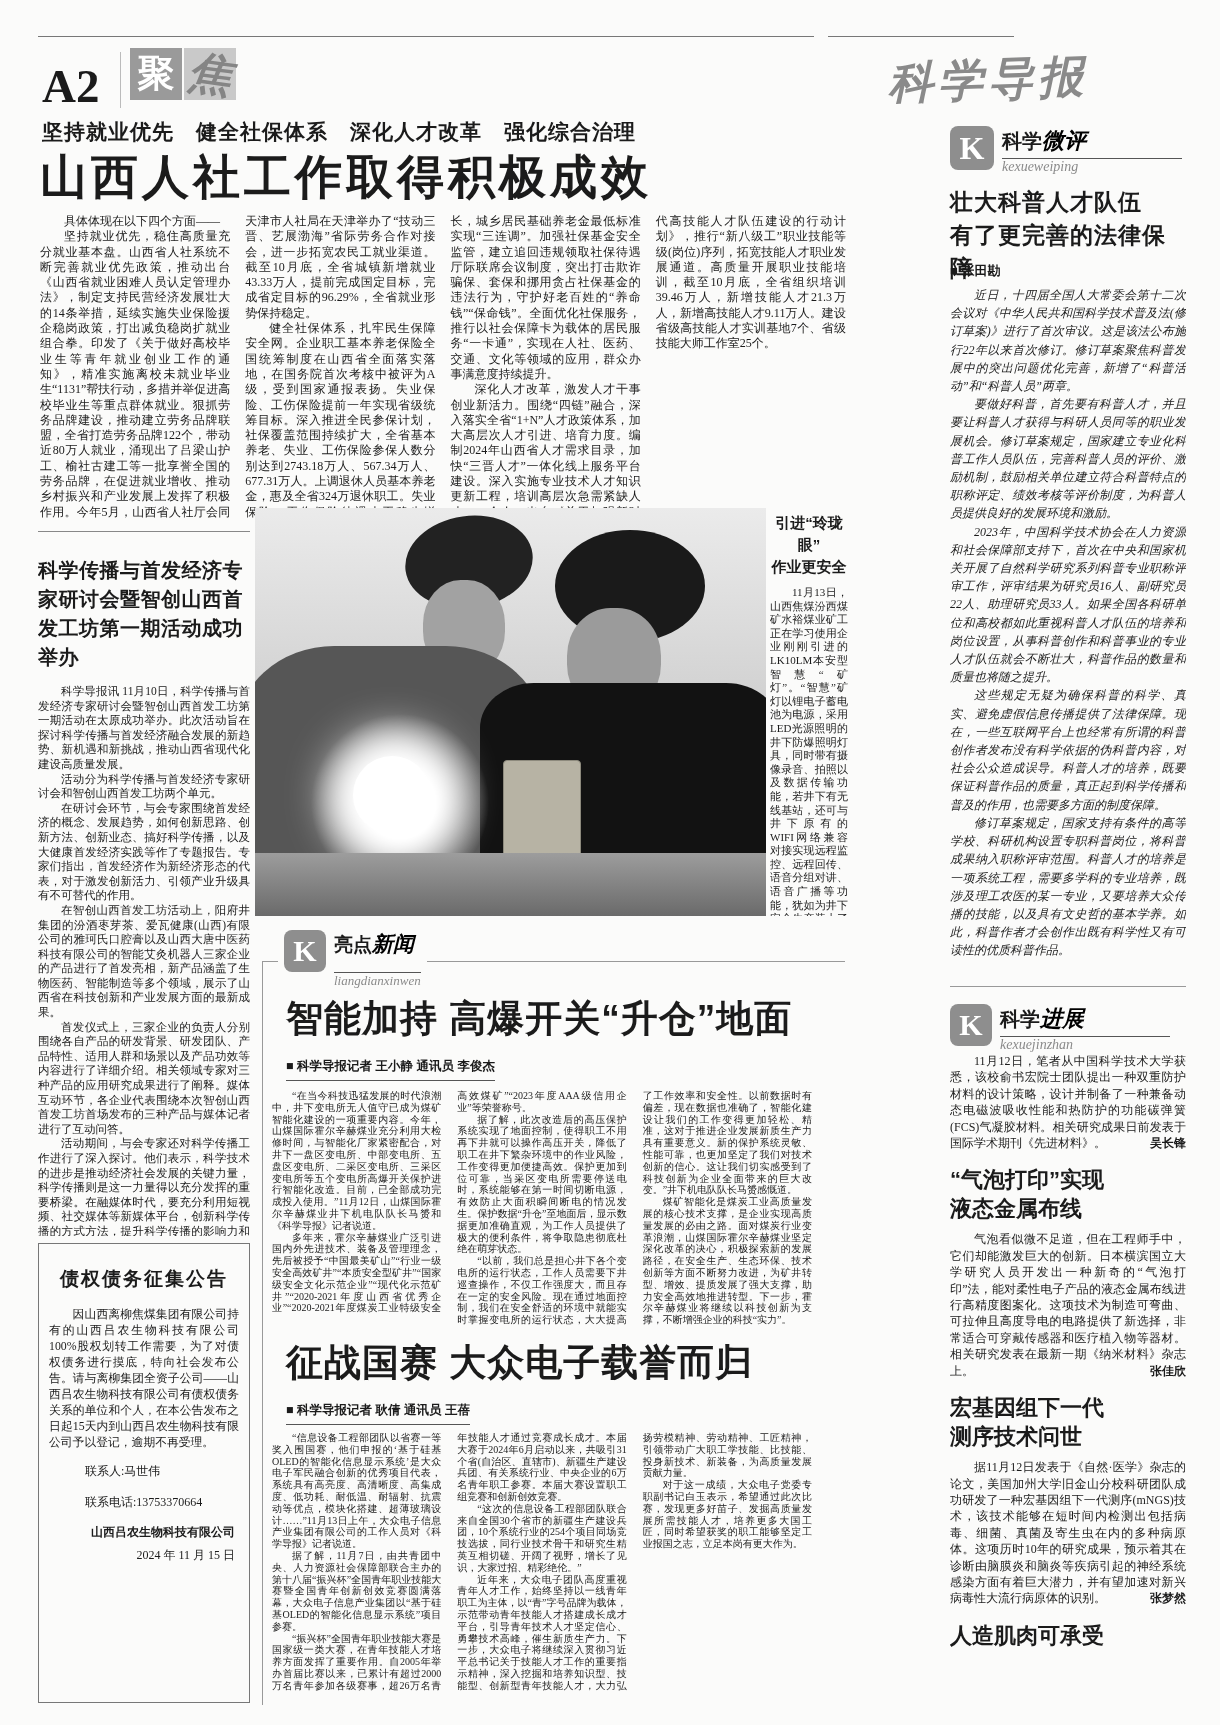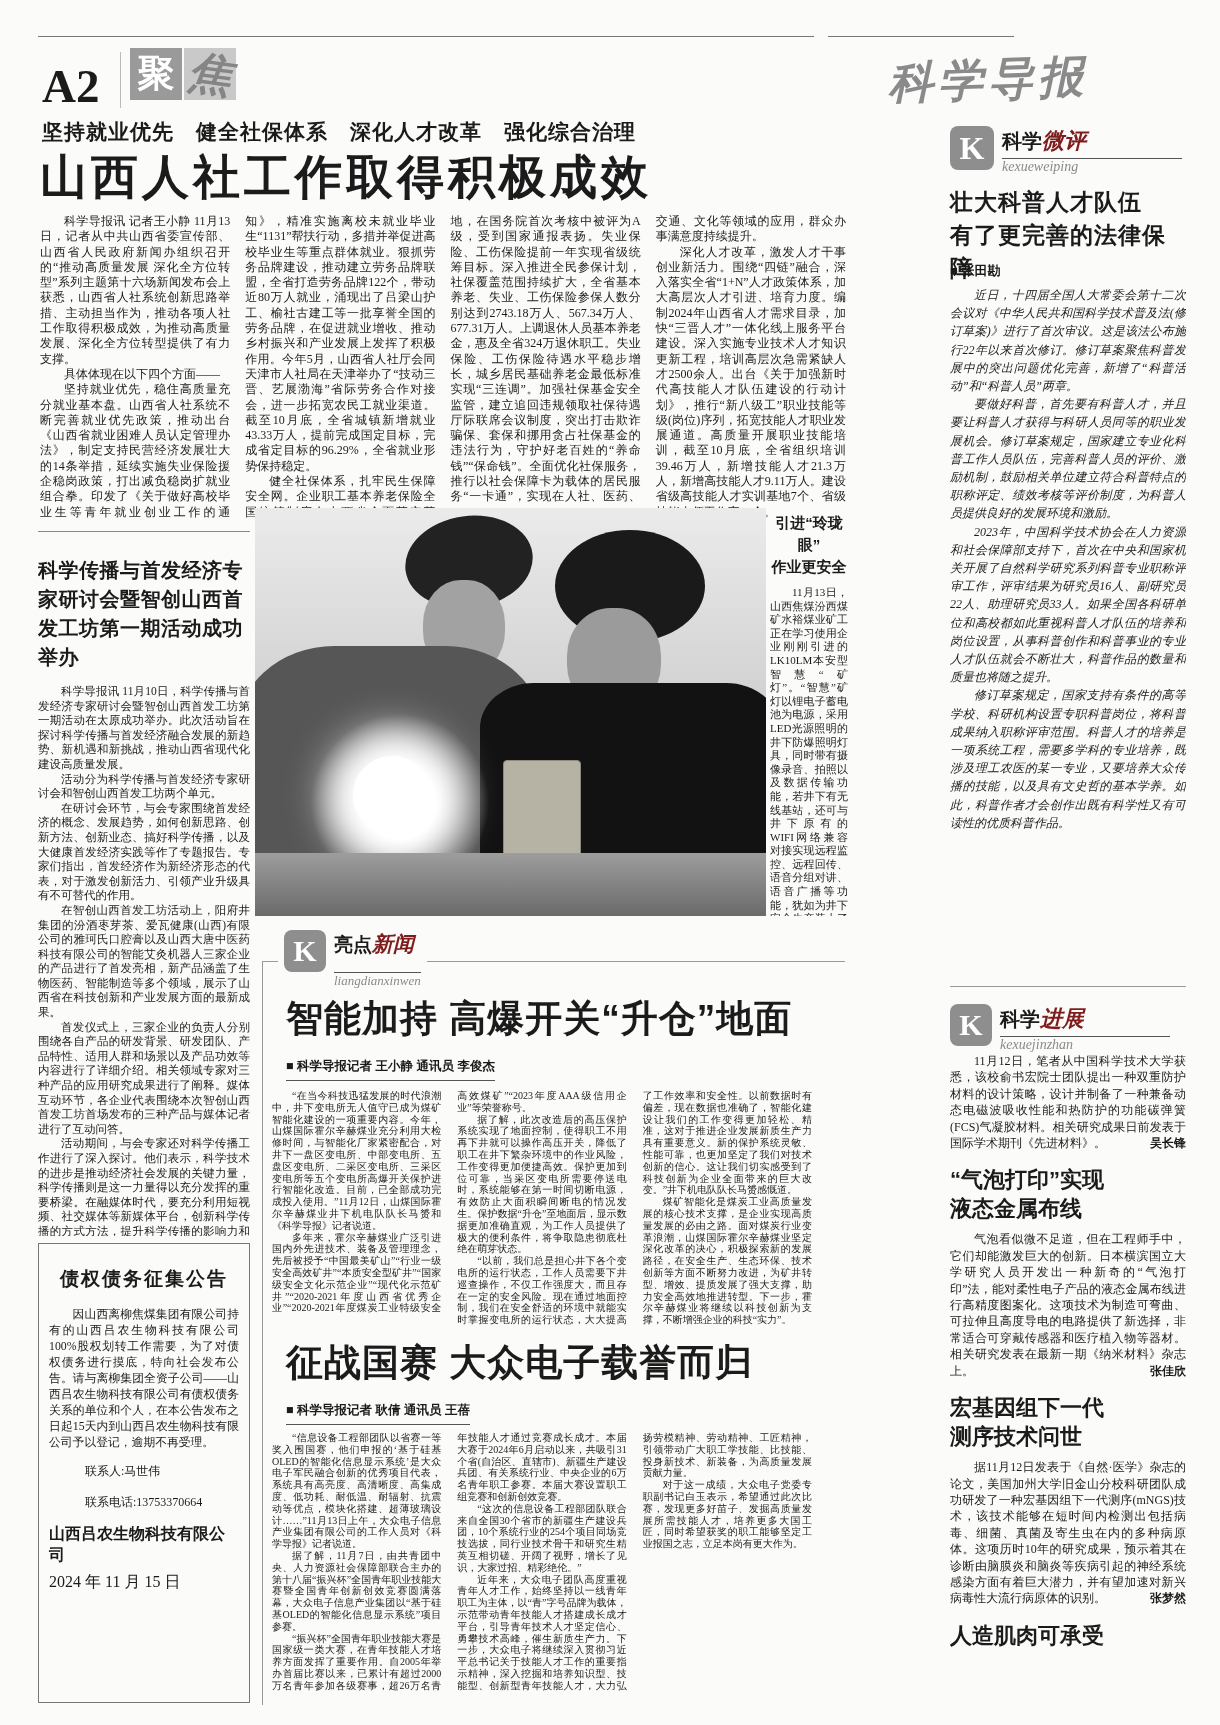--- a/index.html
+++ b/index.html
@@ -21,32 +21,32 @@
   .lead-body{column-count:4;column-gap:15px;column-fill:auto;height:100%;font-size:12px;line-height:15.3px;}
   
   .sem-head{font-size:20px;font-weight:bold;line-height:1.45;letter-spacing:.5px;}
   .sem-body{font-size:11.5px;line-height:14.6px;}
   .sig{float:right;font-weight:bold;font-style:normal;}
   
   .notice{border:1px solid #777;padding:16px 10px 10px 10px;box-sizing:border-box;}
   .notice h3{margin:6px 0 14px 0;text-align:center;font-size:19px;letter-spacing:2px;}
   .notice .bt{font-size:11.5px;line-height:15.5px;}
   .nt-line{font-size:12px;line-height:19px;text-indent:2em;margin:12px;}
-  .nt-right{font-size:16px;font-weight:bold;margin:6px 4px 0 0;}
+  .nt-right{font-size:12px;font-weight:bold;text-align:right;margin:6px 4px 0 0;}
   
   .photo{background:linear-gradient(120deg,#e9e9e9 0%,#d8d8d8 40%,#b9b9b9 70%,#8f8f8f 100%);overflow:hidden;}
   .photo div{position:absolute;}
   
   .cap-title{font-size:15px;font-weight:bold;text-align:center;line-height:22px;}
   .cap-body{font-size:11px;line-height:13.6px;margin-top:8px;}
   
   .klogo{background:#8e8e8e;color:#fff;border-radius:8px;display:flex;align-items:center;justify-content:center;
          font-family:"Liberation Serif",serif;font-weight:bold;}
   .sec-cn{font-weight:bold;font-family:"Liberation Sans",sans-serif;}
-  .sec-cal{font-style:italic;color:#7f1d1d;font-family:"Liberation Serif",serif;font-weight:bold;}
+  .sec-cal{font-style:italic;color:#000000;font-family:"Liberation Serif",serif;font-weight:bold;}
   .sec-en{font-style:italic;color:#8a8a8a;font-family:"Liberation Serif",serif;}
   
   .wp-head{font-size:23px;font-weight:bold;line-height:33px;letter-spacing:1px;}
   .wp-author{font-size:13px;font-weight:bold;}
   .wp-body{font-size:12px;line-height:18.2px;font-style:italic;}
   .wp-body p{margin:0;text-indent:2em;text-align:justify;}
   
   .ld-h1{font-size:37px;font-weight:bold;letter-spacing:1px;white-space:nowrap;}
   .byline{font-size:12.5px;font-weight:bold;border-bottom:1px solid #555;padding-bottom:5px;display:inline-block;}
   .ld-body{column-count:3;column-gap:16px;column-fill:auto;height:100%;font-size:10px;line-height:11.8px;}
@@ -73,21 +73,20 @@
       <span style="color:#858585;font-size:44px;font-weight:bold;font-style:italic;transform:rotate(8deg);display:inline-block;">焦</span>
     </div>
   </div>
 
   <div class="abs masthead" style="left:888px;top:50px;">科学导报</div>
 
   <div class="abs lead-head sans" style="left:40px;top:146px;">山西人社工作取得积极成效</div>
   <div class="abs kicker sans" style="left:42px;top:118px;">坚持就业优先　健全社保体系　深化人才改革　强化综合治理</div>
   <div class="abs bt" style="left:40px;top:214px;width:806px;height:316px;overflow:hidden;">
     <div class="lead-body">
-        <p>科学导报讯 记者王小静 11月13日，记者从中共山西省委宣传部、山西省人民政府新闻办组织召开的“推动高质量发展 深化全方位转型”系列主题第十六场新闻发布会上获悉，山西省人社系统创新思路举措、主动担当作为，推动各项人社工作取得积极成效，为推动高质量发展、深化全方位转型提供了有力支撑。</p>
         <p>具体体现在以下四个方面——</p>
         <p>坚持就业优先，稳住高质量充分就业基本盘。山西省人社系统不断完善就业优先政策，推动出台《山西省就业困难人员认定管理办法》，制定支持民营经济发展壮大的14条举措，延续实施失业保险援企稳岗政策，打出减负稳岗扩就业组合拳。印发了《关于做好高校毕业生等青年就业创业工作的通知》，精准实施离校未就业毕业生“1131”帮扶行动，多措并举促进高校毕业生等重点群体就业。狠抓劳务品牌建设，推动建立劳务品牌联盟，全省打造劳务品牌122个，带动近80万人就业，涌现出了吕梁山护工、榆社古建工等一批享誉全国的劳务品牌，在促进就业增收、推动乡村振兴和产业发展上发挥了积极作用。今年5月，山西省人社厅会同天津市人社局在天津举办了“技动三晋、艺展渤海”省际劳务合作对接会，进一步拓宽农民工就业渠道。截至10月底，全省城镇新增就业43.33万人，提前完成国定目标，完成省定目标的96.29%，全省就业形势保持稳定。</p>
         <p>健全社保体系，扎牢民生保障安全网。企业职工基本养老保险全国统筹制度在山西省全面落实落地，在国务院首次考核中被评为A级，受到国家通报表扬。失业保险、工伤保险提前一年实现省级统筹目标。深入推进全民参保计划，社保覆盖范围持续扩大，全省基本养老、失业、工伤保险参保人数分别达到2743.18万人、567.34万人、677.31万人。上调退休人员基本养老金，惠及全省324万退休职工。失业保险、工伤保险待遇水平稳步增长，城乡居民基础养老金最低标准实现“三连调”。加强社保基金安全监管，建立追回违规领取社保待遇厅际联席会议制度，突出打击欺诈骗保、套保和挪用贪占社保基金的违法行为，守护好老百姓的“养命钱”“保命钱”。全面优化社保服务，推行以社会保障卡为载体的居民服务“一卡通”，实现在人社、医药、交通、文化等领域的应用，群众办事满意度持续提升。</p>
         <p>深化人才改革，激发人才干事创业新活力。围绕“四链”融合，深入落实全省“1+N”人才政策体系，加大高层次人才引进、培育力度。编制2024年山西省人才需求目录，加快“三晋人才”一体化线上服务平台建设。深入实施专业技术人才知识更新工程，培训高层次急需紧缺人才2500余人。出台《关于加强新时代高技能人才队伍建设的行动计划》，推行“新八级工”职业技能等级(岗位)序列，拓宽技能人才职业发展通道。高质量开展职业技能培训，截至10月底，全省组织培训39.46万人，新增技能人才21.3万人，新增高技能人才9.11万人。建设省级高技能人才实训基地7个、省级技能大师工作室25个。</p>
       </div>
   </div>
 
   <div class="abs" style="left:38px;top:531px;width:212px;height:704px;border-top:1px solid #888;overflow:hidden;">
     <div class="sem-head sans" style="margin-top:24px;">科学传播与首发经济专家研讨会暨智创山西首发工坊第一期活动成功举办</div>
     <div class="bt sem-body" style="margin-top:12px;">
@@ -189,20 +188,21 @@
 
   <div class="abs wp-head sans" style="left:950px;top:186px;width:236px;">
     <div>壮大科普人才队伍</div>
     <div>有了更完善的法律保障</div>
   </div>
   <div class="abs wp-author sans" style="left:950px;top:262px;">■ 张田勘</div>
   <div class="abs wp-body" style="left:950px;top:286px;width:236px;height:692px;overflow:hidden;">
       <p>近日，十四届全国人大常委会第十二次会议对《中华人民共和国科学技术普及法(修订草案)》进行了首次审议。这是该法公布施行22年以来首次修订。修订草案聚焦科普发展中的突出问题优化完善，新增了“科普活动”和“科普人员”两章。</p>
       <p>要做好科普，首先要有科普人才，并且要让科普人才获得与科研人员同等的职业发展机会。修订草案规定，国家建立专业化科普工作人员队伍，完善科普人员的评价、激励机制，鼓励相关单位建立符合科普特点的职称评定、绩效考核等评价制度，为科普人员提供良好的发展环境和激励。</p>
       <p>2023年，中国科学技术协会在人力资源和社会保障部支持下，首次在中央和国家机关开展了自然科学研究系列科普专业职称评审工作，评审结果为研究员16人、副研究员22人、助理研究员33人。如果全国各科研单位和高校都如此重视科普人才队伍的培养和岗位设置，从事科普创作和科普事业的专业人才队伍就会不断壮大，科普作品的数量和质量也将随之提升。</p>
+      <p>这些规定无疑为确保科普的科学、真实、避免虚假信息传播提供了法律保障。现在，一些互联网平台上也经常有所谓的科普创作者发布没有科学依据的伪科普内容，对社会公众造成误导。科普人才的培养，既要保证科普作品的质量，真正起到科学传播和普及的作用，也需要多方面的制度保障。</p>
       <p>修订草案规定，国家支持有条件的高等学校、科研机构设置专职科普岗位，将科普成果纳入职称评审范围。科普人才的培养是一项系统工程，需要多学科的专业培养，既涉及理工农医的某一专业，又要培养大众传播的技能，以及具有文史哲的基本学养。如此，科普作者才会创作出既有科学性又有可读性的优质科普作品。</p>
     </div>
 
   <div class="hair" style="left:950px;top:986px;width:236px;height:1px;background:#999;"></div>
 
   <div class="abs" style="left:950px;top:1004px;width:236px;height:700px;overflow:hidden;">
     <div style="display:flex;align-items:flex-start;">
       <div class="klogo" style="width:42px;height:42px;font-size:30px;">K</div>
       <div style="margin-left:8px;">
         <div style="border-bottom:1px solid #555;padding-bottom:2px;width:170px;">

